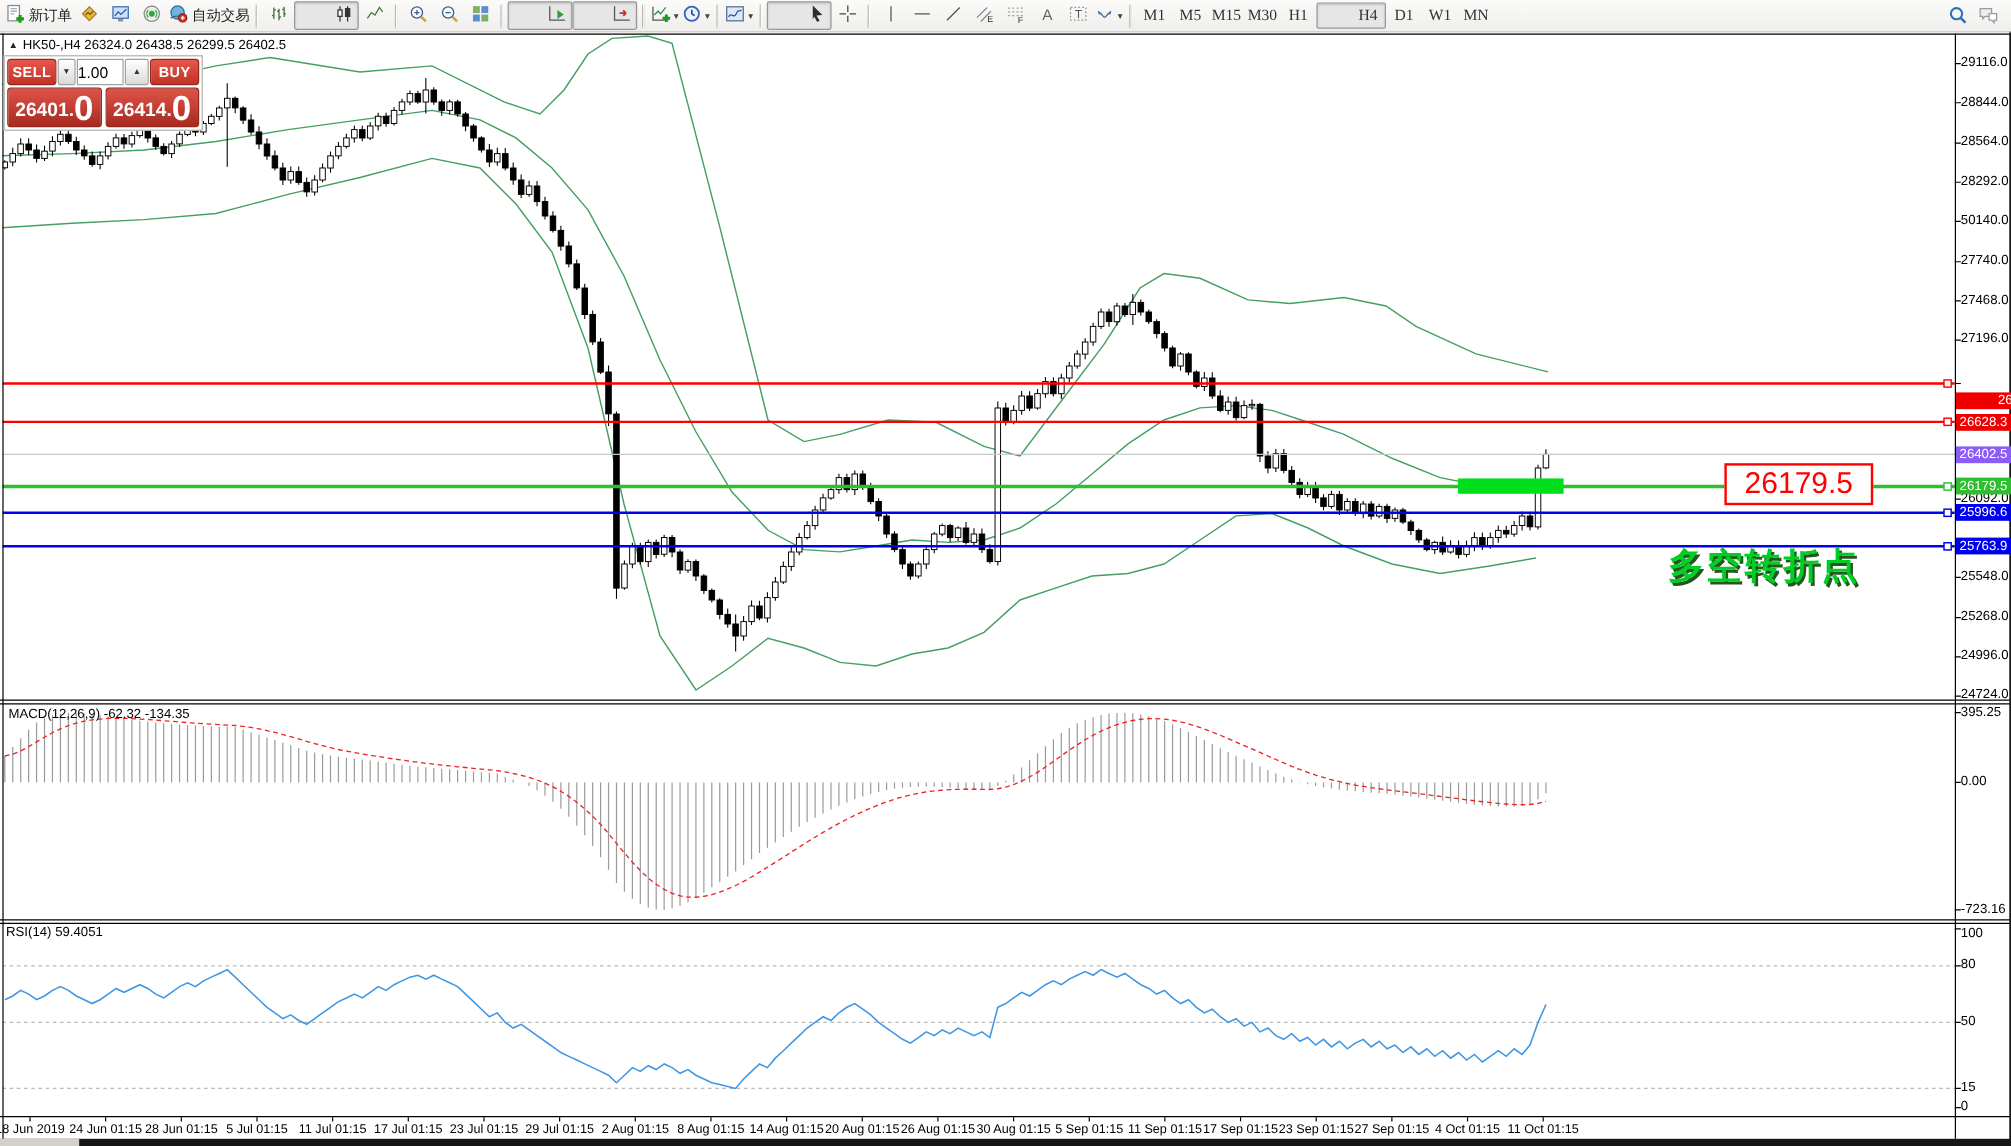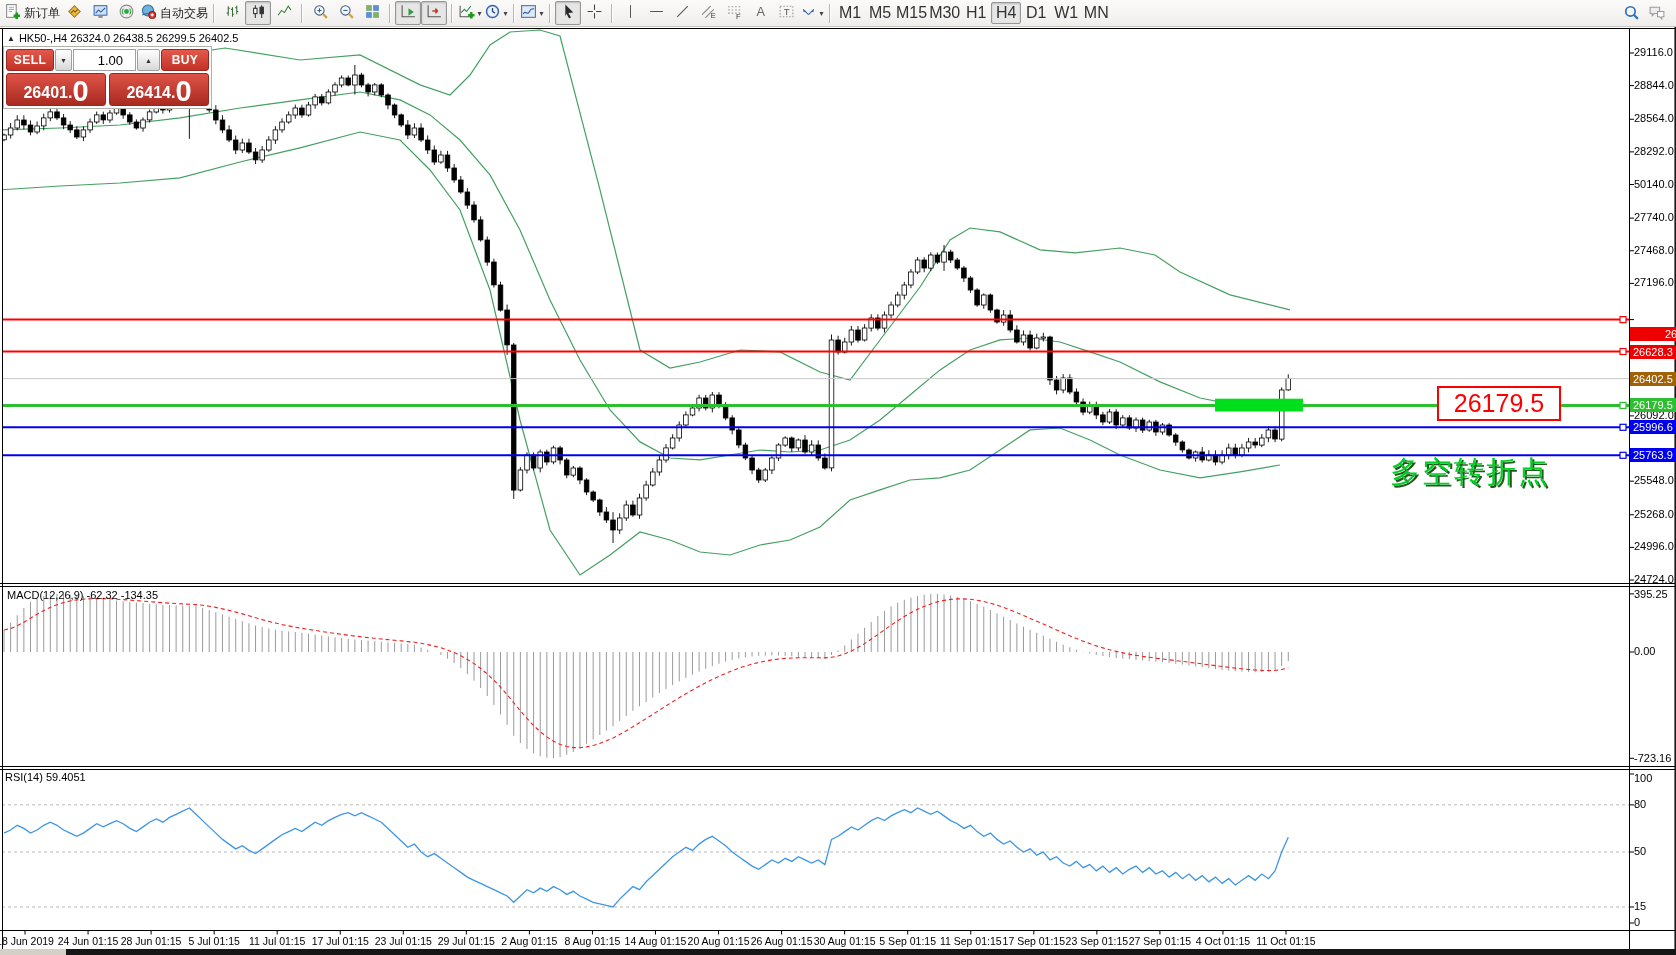--- a/index.html
+++ b/index.html
@@ -5,28 +5,28 @@
   html,body{margin:0;padding:0;background:#fff;}
   body{width:1676px;height:955px;position:relative;overflow:hidden;
        font-family:"Liberation Sans",sans-serif;-webkit-font-smoothing:antialiased;}
   #app{position:absolute;inset:0;}
   
   .toolbar{position:absolute;left:0;top:0;width:1676px;height:27px;z-index:20;
     background:linear-gradient(#fbfbfa,#efeeec);border-bottom:1px solid #c9c7c2;
     display:flex;align-items:center;padding-left:3px;box-sizing:border-box;}
   .tbtn{height:22px;min-width:24px;display:flex;align-items:center;justify-content:center;
     border:1px solid transparent;border-radius:2px;font-size:12px;color:#222;cursor:default;}
-  .tbtn.on{background:#e6e6e6;border-color:#979797;box-shadow:inset 0 1px 2px rgba(0,0,0,.18);}
+  .tbtn.on{background:#e6e6e6;border-color:#979797;box-shadow:inset 0 1px 2px rgba(0,0,0,.18);padding-left:28px;}
   .tbtn .lbl{margin-left:3px;white-space:nowrap;}
   .tsep{width:1px;height:19px;background:#b9b7b2;border-right:1px solid #fdfdfd;margin:0 4px;}
   .dd{font-size:8px;color:#444;margin-left:2px;}
-  .tf{min-width:28px;height:20px;font-size:16px;color:#333;}
+  .tf{min-width:28px;height:20px;font-size:13px;color:#333;font-family:Liberation Serif, serif;}
   .tb-right{position:absolute;right:6px;top:2px;display:flex;align-items:center;}
   
-  .trade{position:absolute;left:3px;top:46px;width:209px;z-index:6;background:#fff;
+  .trade{position:absolute;left:3px;top:46px;width:166px;z-index:6;background:#fff;
     border:1px solid #b3b0aa;padding:2px;box-sizing:border-box;}
   .trow1{display:flex;height:22px;gap:1px;}
   .btn-sell,.btn-buy{width:48px;color:#fff;font-weight:700;font-size:12px;letter-spacing:.4px;
     display:flex;align-items:center;justify-content:center;border-radius:3px;
     background:linear-gradient(#e4594c,#c23227);border:1px solid #97271f;box-sizing:border-box;}
   .spinb{background:linear-gradient(#ffffff,#d9d9d9);border:1px solid #a0a0a0;border-radius:2px;
     display:flex;align-items:center;justify-content:center;font-size:7px;color:#333;box-sizing:border-box;}
   .sd{width:17px;} .su{width:23px;}
   .vol{flex:1;border:1px solid #a0a0a0;background:#fff;display:flex;align-items:center;
     justify-content:flex-end;padding-right:12px;font-size:13px;color:#000;box-sizing:border-box;}
@@ -37,21 +37,21 @@
   .pdot{font-size:16px;font-weight:700;line-height:24px;}
   .pbig{font-size:29px;font-weight:700;line-height:27px;}
   
   .phead{position:absolute;font-size:11px;color:#000;z-index:5;white-space:nowrap;}
   .title{left:7px;top:32px;}
   .tri{font-size:8px;vertical-align:1px;margin-right:4px;color:#222;}
   .macdh{left:7px;top:589px;} .rsih{left:5px;top:771px;}
   .callout{position:absolute;left:1437px;top:386px;width:120px;height:31px;z-index:6;
     border:2px solid #ff0000;background:#fff;color:#ff0000;font-size:25px;
     display:flex;align-items:center;justify-content:center;}
-  .annot{position:absolute;left:1390px;top:452px;z-index:6;font-size:30px;font-weight:400;
+  .annot{position:absolute;left:1390px;top:452px;z-index:6;font-size:30px;font-weight:700;
     color:#00ce25;text-shadow:2px 2px 0 #23571f;letter-spacing:2px;white-space:nowrap;}
   
   #labels{position:absolute;inset:0;z-index:4;pointer-events:none;}
   .tick{position:absolute;left:1634px;font-size:11px;color:#000;white-space:nowrap;}
   .plabel{position:absolute;left:1630px;width:46px;height:14px;font-size:11px;color:#fff;
     padding-left:3px;line-height:14px;box-sizing:border-box;white-space:nowrap;}
   .tlab{position:absolute;top:935px;font-size:10.5px;color:#000;transform:translateX(-50%);white-space:nowrap;}
   #chart-svg{position:absolute;left:0;top:0;z-index:1;}
   .bstrip{position:absolute;left:0;top:949px;width:1676px;height:6px;z-index:8;background:#161616;}
   .bstrip .seg{position:absolute;left:0;top:0;width:66px;height:6px;background:#d4d0c8;}
@@ -1006,21 +1006,21 @@
       <div class="tick" style="top: 211.12px;">27740.0</div>
       <div class="tick" style="top: 243.76px; text-align: center;">27468.0</div>
       <div class="tick" style="top: 276.4px;">27196.0</div>
       <div class="tick" style="top: 408.88px;">26092.0</div>
       <div class="tick" style="top: 474.16px;">25548.0</div>
       <div class="tick" style="top: 507.76px;">25268.0</div>
       <div class="tick" style="top: 540.4px;">24996.0</div>
       <div class="tick" style="top: 573.04px;">24724.0</div>
       <div class="plabel" style="top: 327px; background: rgb(238, 0, 0); padding-left: 35px;">26894.3</div>
       <div class="plabel" style="top: 344.524px; background: rgb(238, 0, 0);">26628.3</div>
-      <div class="plabel" style="top: 371.62px; background: #a16207;">26402.5</div>
+      <div class="plabel" style="top: 371.62px; background: #8b5cf6;">26402.5</div>
       <div class="plabel" style="top: 398.38px; background: rgb(47, 190, 47);">26179.5</div>
       <div class="plabel" style="top: 420.328px; background: rgb(0, 0, 238);">25996.6</div>
       <div class="plabel" style="top: 448.252px; background: rgb(0, 0, 238);">25763.9</div>
       <div class="tick" style="top: 587.898px;">395.25</div>
       <div class="tick" style="top: 645px;">0.00</div>
       <div class="tick" style="top: 752.305px;">-723.16</div>
       <div class="tick" style="top: 772px;">100</div>
       <div class="tick" style="top: 797.87px;">80</div>
       <div class="tick" style="top: 845px;">50</div>
       <div class="tick" style="top: 899.985px;">15</div>

